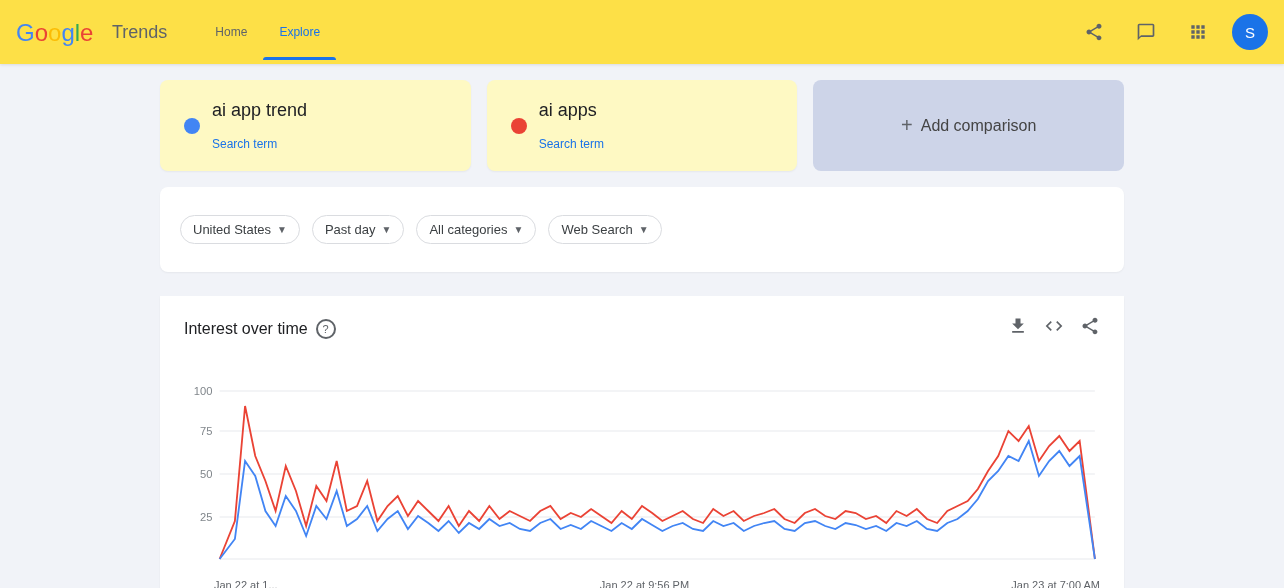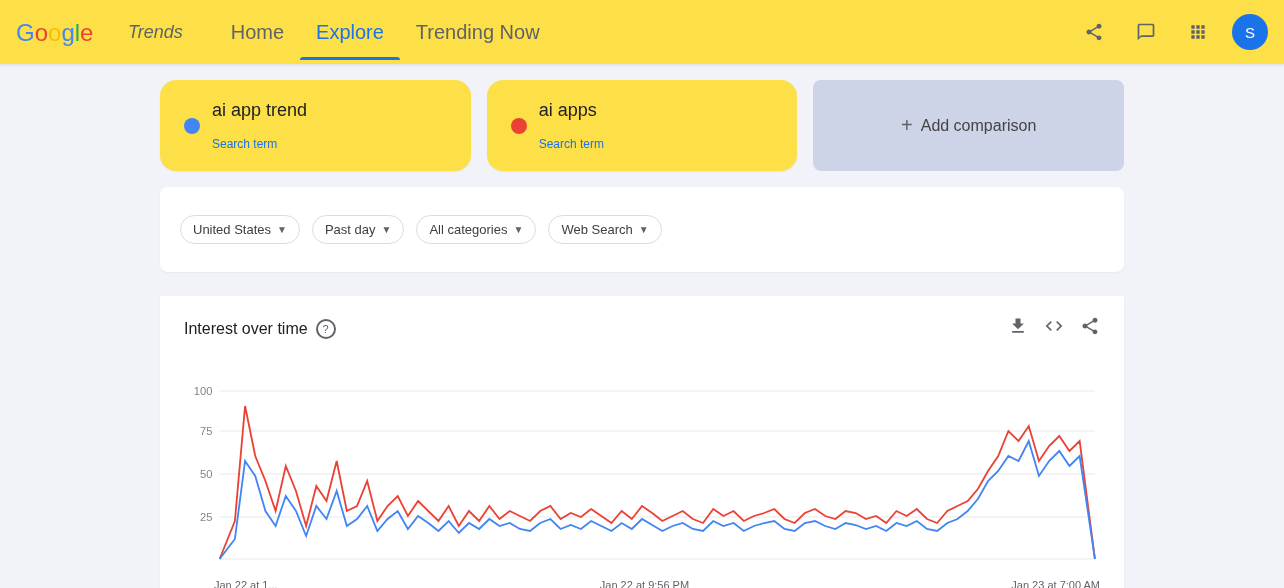--- a/index.html
+++ b/index.html
@@ -32,21 +32,21 @@
       display: flex;
       align-items: center;
       gap: 0;
       flex: 1;
     }
     .nav-item {
       padding: 7px 16px;
       height: 56px;
       display: flex;
       align-items: center;
-      font-size: 20px;
+      font-size: 12px;
       color: #5f6368;
       cursor: pointer;
       text-decoration: none;
       position: relative;
       font-weight: 500;
     }
     .nav-item.active {
       color: #1a73e8;
     }
     .nav-item.active::after {
@@ -95,22 +95,22 @@
       padding: 16px 160px;
     }
 
     
     .search-terms-row {
       display: flex;
       gap: 16px;
       margin-bottom: 16px;
     }
     .search-card {
-      background: #fde047;
-      border-radius: 16px;
+      background: #fef9c3;
+      border-radius: 8px;
       padding: 20px 24px;
       display: flex;
       align-items: center;
       gap: 12px;
       flex: 1;
       box-shadow: 0 1px 2px rgba(0,0,0,0.05);
       cursor: pointer;
     }
     .search-card-dot {
       width: 16px;
@@ -287,27 +287,26 @@
 </head>
 <body>
 
 <div class="header">
   <a class="logo" href="#">
     <svg width="92" height="30" viewBox="0 0 92 30">
       <text x="0" y="24" font-size="24" font-family="Arial">
         <tspan fill="#4285f4">G</tspan><tspan fill="#ea4335">o</tspan><tspan fill="#fbbc05">o</tspan><tspan fill="#4285f4">g</tspan><tspan fill="#34a853">l</tspan><tspan fill="#ea4335">e</tspan>
       </text>
     </svg>
-    <span style="font-size:18px;color:#5f6368;margin-left:20px;font-style:italic;">Trends</span>
+    <span style="font-size:18px;color:#5f6368;margin-left:4px;">Trends</span>
   </a>
 
   <nav class="nav">
     <a class="nav-item">Home</a>
     <a class="nav-item active">Explore</a>
-    <a class="nav-item">Trending Now</a>
   </nav>
 
   <div class="header-actions">
     <div class="header-icon">
       <svg width="20" height="20" viewBox="0 0 24 24" fill="#5f6368">
           <path d="M18 16.08c-.76 0-1.44.3-1.96.77L8.91 12.7c.05-.23.09-.46.09-.7s-.04-.47-.09-.7l7.05-4.11c.54.5 1.25.81 2.04.81 1.66 0 3-1.34 3-3s-1.34-3-3-3-3 1.34-3 3c0 .24.04.47.09.7L8.04 9.81C7.5 9.31 6.79 9 6 9c-1.66 0-3 1.34-3 3s1.34 3 3 3c.79 0 1.5-.31 2.04-.81l7.12 4.16c-.05.21-.08.43-.08.65 0 1.61 1.31 2.92 2.92 2.92s2.92-1.31 2.92-2.92-1.31-2.92-2.92-2.92z"></path>
         </svg>
     </div>
     <div class="header-icon">
       <svg width="20" height="20" viewBox="0 0 24 24" fill="#5f6368">

